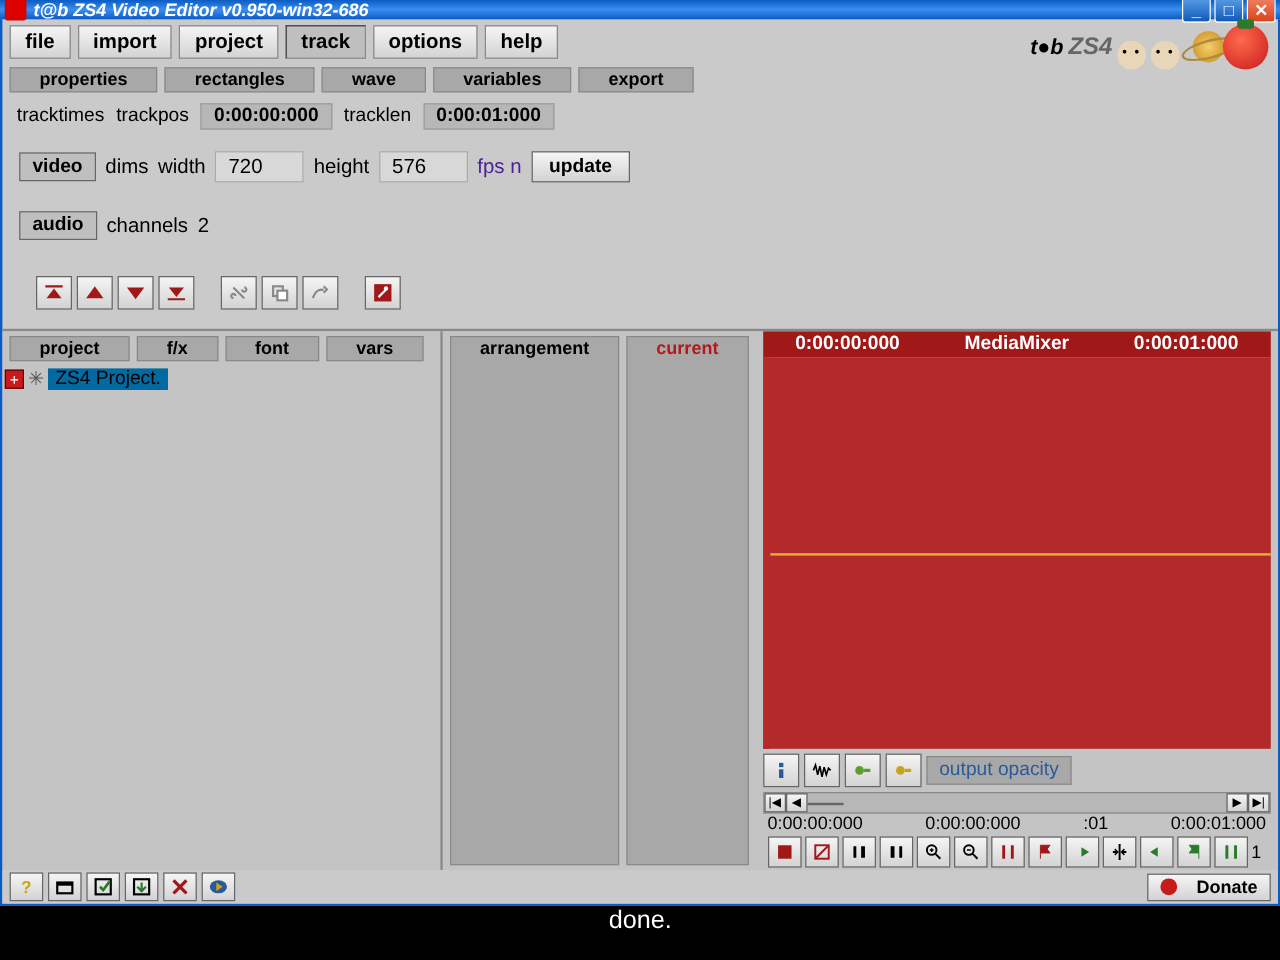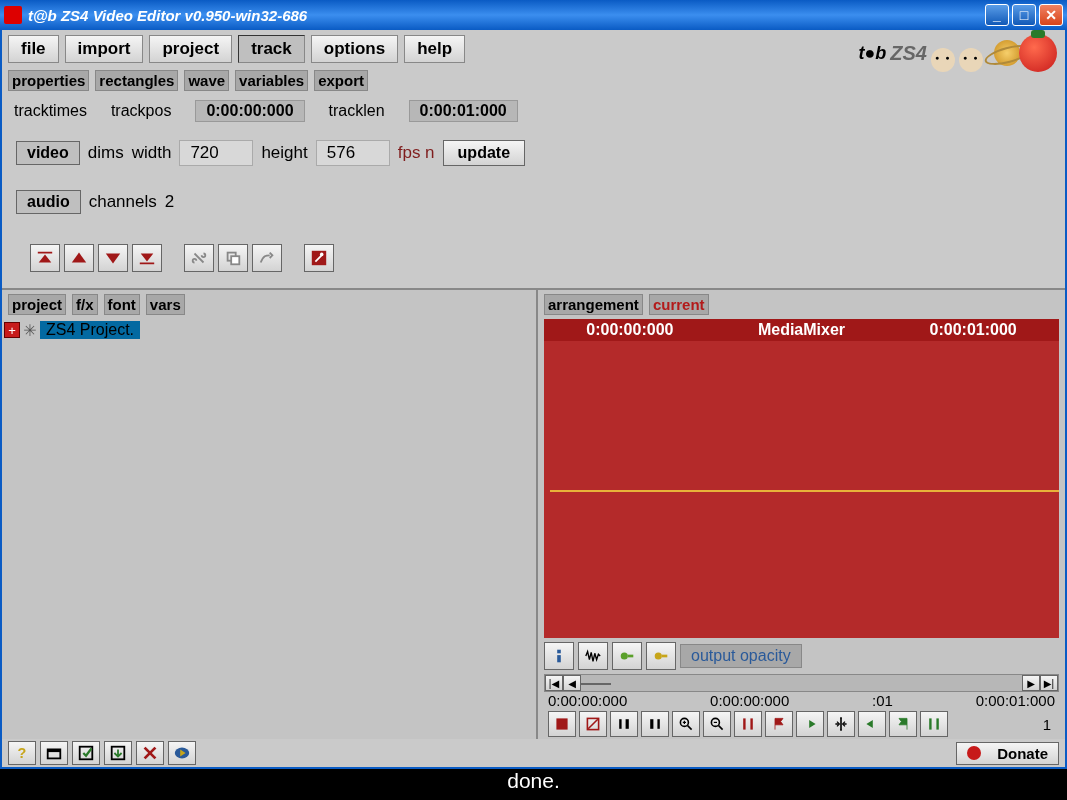--- a/index.html
+++ b/index.html
@@ -1,19 +1,19 @@
 <!DOCTYPE html>
 <html><head>
 <meta charset="utf-8">
 <style>
 * { margin: 0; padding: 0; box-sizing: border-box; }
 body { font-family: Verdana, Arial, sans-serif; font-size: 14px; background: #000; width: 1067px; height: 800px; overflow: hidden; }
 
 
-.titlebar { height: 30px; background: linear-gradient(to bottom, #0a5bc4, #3b8eef, #0a5bc4); display: flex; align-items: center; padding: 0 4px; }
+.titlebar { height: 16px; background: linear-gradient(to bottom, #0a5bc4, #3b8eef, #0a5bc4); display: flex; align-items: center; padding: 0 4px; }
 .titlebar .icon { width: 18px; height: 18px; margin-right: 6px; background: #d00; border-radius: 2px; }
 .titlebar .title { color: #fff; font-weight: bold; font-style: italic; flex: 1; font-size: 15px; }
 .titlebar .winbtns { display: flex; gap: 3px; }
 .winbtn { width: 24px; height: 22px; border: 1px solid #fff; border-radius: 3px; display: flex; align-items: center; justify-content: center; font-weight: bold; color: #fff; font-size: 14px; cursor: pointer; }
 .winbtn.min, .winbtn.max { background: linear-gradient(#5a9de8, #1159b7); }
 .winbtn.close { background: linear-gradient(#f08262, #d8441a); }
 
 
 .app { background: #cacaca; height: 739px; border: 2px solid #0a5bc4; border-top: none; display: flex; flex-direction: column; }
 
@@ -27,45 +27,45 @@
 .logo-right .tomato { width: 38px; height: 38px; background: radial-gradient(circle at 40% 35%, #ff6a4d, #c71a1a); border-radius: 50%; position: relative; }
 .logo-right .tomato::before { content: ""; position: absolute; top: -4px; left: 12px; width: 14px; height: 8px; background: #2a7a2a; border-radius: 3px; }
 .logo-right .ringed { width: 40px; height: 28px; position: relative; margin-right: -12px; }
 .logo-right .ringed::before { content: ""; position: absolute; width: 26px; height: 26px; background: radial-gradient(#f6cf6b, #c78a1a); border-radius: 50%; top: 1px; left: 7px; }
 .logo-right .ringed::after { content: ""; position: absolute; width: 44px; height: 12px; border: 2px solid #b08a3a; border-radius: 50%; top: 8px; left: -3px; transform: rotate(-15deg); }
 .logo-right .face { width: 24px; height: 24px; border-radius: 50%; background: #e9d6b8; position: relative; margin-bottom: -14px; }
 .logo-right .face::after { content: "● ●"; position: absolute; font-size: 7px; top: 6px; left: 4px; letter-spacing: 2px; color: #000; }
 
 
 .subtabs { display: flex; gap: 6px; padding: 0 6px; height: 24px; align-items: center; }
-.subtab { background: #a8a8a8; border: 1px solid #888; padding: 1px 3px; font-size: 15px; font-weight: bold; cursor: pointer; }
-
-
-.trackinfo { display: flex; align-items: center; gap: 24px; padding: 8px 12px; font-size: 16px; }
+.subtab { background: #a8a8a8; border: 1px solid #888; padding: 1px 24px; font-size: 15px; font-weight: bold; cursor: pointer; }
+
+
+.trackinfo { display: flex; align-items: center; gap: 10px; padding: 8px 12px; font-size: 16px; }
 .trackinfo .tc { background: #b7b7b7; border: 1px solid #999; padding: 1px 10px; font-weight: bold; }
 
 
 .proppanel { padding: 10px 14px; }
 .proprow { display: flex; align-items: center; gap: 8px; margin-bottom: 24px; font-size: 17px; }
 .smbtn { background: #bfbfbf; border: 1px solid #666; padding: 2px 10px; font-weight: bold; font-size: 16px; cursor: pointer; }
 .field { background: #d8d8d8; border: 1px solid #aaa; padding: 2px 10px; min-width: 74px; font-size: 17px; }
-.faded { color: #7f1d1d; }
+.faded { color: #4c1d95; }
 .upd { background: linear-gradient(#f5f5f5, #d3d3d3); border: 1px solid #666; padding: 3px 14px; font-weight: bold; font-size: 16px; cursor: pointer; }
 
 
 .tbrow { display: flex; gap: 4px; padding: 6px 14px; }
 .tb { width: 30px; height: 28px; background: linear-gradient(#f5f5f5, #d3d3d3); border: 1px solid #666; display: flex; align-items: center; justify-content: center; cursor: pointer; }
 .tb.gap { margin-left: 18px; }
 .tb.red svg { color: #a01818; }
 .tb.grey svg { color: #888; }
 
 
 .lower { flex: 1; display: flex; border-top: 2px solid #888; overflow: hidden; }
 .left { width: 536px; border-right: 2px solid #888; display: flex; flex-direction: column; background: #c4c4c4; }
-.right { flex: 1; display: flex; flex-direction: column; background: #c4c4c4; }
+.right { flex: 1; display: flex; flex-direction: row; background: #c4c4c4; }
 
 
 .lefttabs { display: flex; gap: 6px; padding: 4px 6px; }
 .lefttree { flex: 1; padding: 2px 2px; font-size: 16px; }
 .treerow { display: flex; align-items: center; gap: 2px; }
 .expander { width: 16px; height: 16px; background: #c71a1a; color: #fff; display: flex; align-items: center; justify-content: center; font-size: 13px; line-height: 1; border: 1px solid #600; cursor: pointer; }
 .node-icon { width: 16px; height: 16px; display: flex; align-items: center; justify-content: center; color: #555; }
 .node-label { background: #0369a1; padding: 0 6px; }
 
 

